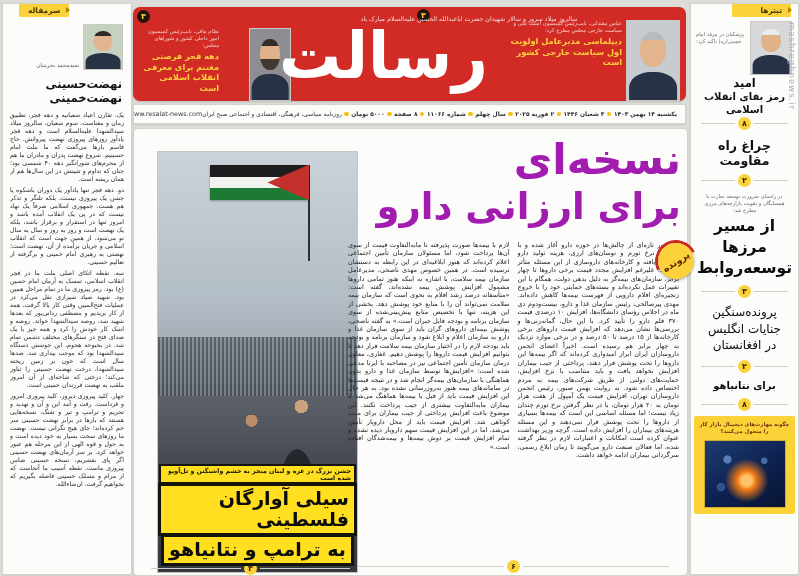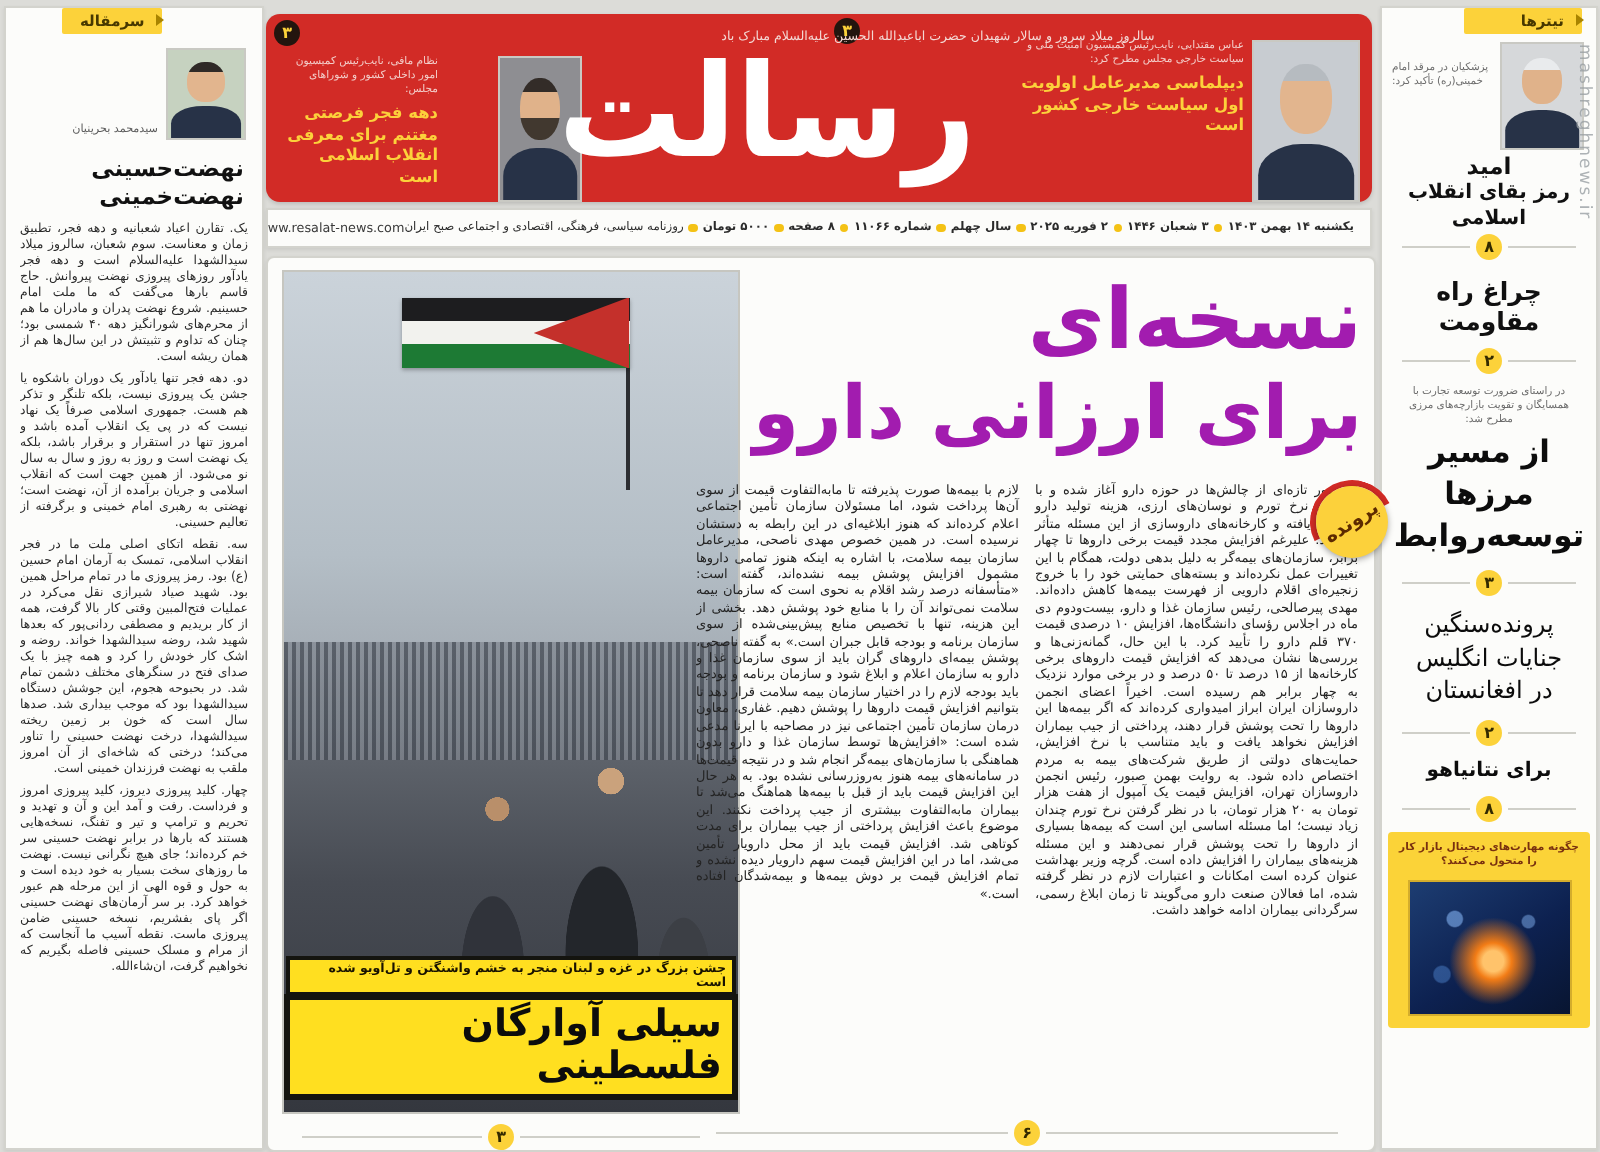--- a/index.html
+++ b/index.html
@@ -135,21 +135,21 @@
                    border-top-color:#d22b26;border-left-color:#d22b26;transform:rotate(18deg);}
   .watermark{position:absolute;left:787px;top:22px;height:210px;writing-mode:vertical-rl;direction:ltr;
              font-size:8.5px;letter-spacing:1px;color:#9aa0a4;opacity:.8;z-index:7;}
 </style>
 </head>
 <body>
 
 <div id="page">
 
   <aside class="card editorial">
-    <div class="ytag" style="left:28px;top:0;">
+    <div class="ytag" style="left:16px;top:0;">
       <span>سرمقاله</span>
     </div>
     <div class="ed-head">
       <span class="avatar av-author ed-photo"></span>
       <span class="ed-author">سیدمحمد بحرینیان</span>
     </div>
     <h3 class="ed-title">
       <span>نهضت‌حسینی</span><br>
       <span>نهضت‌خمینی</span>
     </h3>
@@ -204,31 +204,32 @@
       <span style="font-weight:normal">روزنامه سیاسی، فرهنگی، اقتصادی و اجتماعی صبح ایران</span>
     </div>
     <div class="dl-left">
 
       <span>www.resalat-news.com</span>
     </div>
   </div>
 
   <section class="card main">
 
-    <figure class="photo-wrap" style="margin:0;padding-left:28px;">
+    <figure class="photo-wrap" style="margin:16px;">
       <div class="sky"></div>
       <div class="far-crowd"></div>
       <div class="near-crowd"></div>
       <div class="pole"></div>
       <div class="flag">
           <i></i>
         </div>
       <figcaption class="cap">
         <span class="k">جشن بزرگ در غزه و لبنان منجر به خشم واشنگتن و تل‌آویو شده است</span>
         <span class="t">سیلی آوارگان فلسطینی</span>
+        <span class="t">به ترامپ و نتانیاهو</span>
       </figcaption>
     </figure>
     <div class="sep photo-foot">
       <i class="line"></i>
       <b class="num">۳</b>
       <i class="line"></i>
     </div>
 
     <h1 class="headline" style="margin:0;">
       <div class="h1">نسخه‌ای</div>

